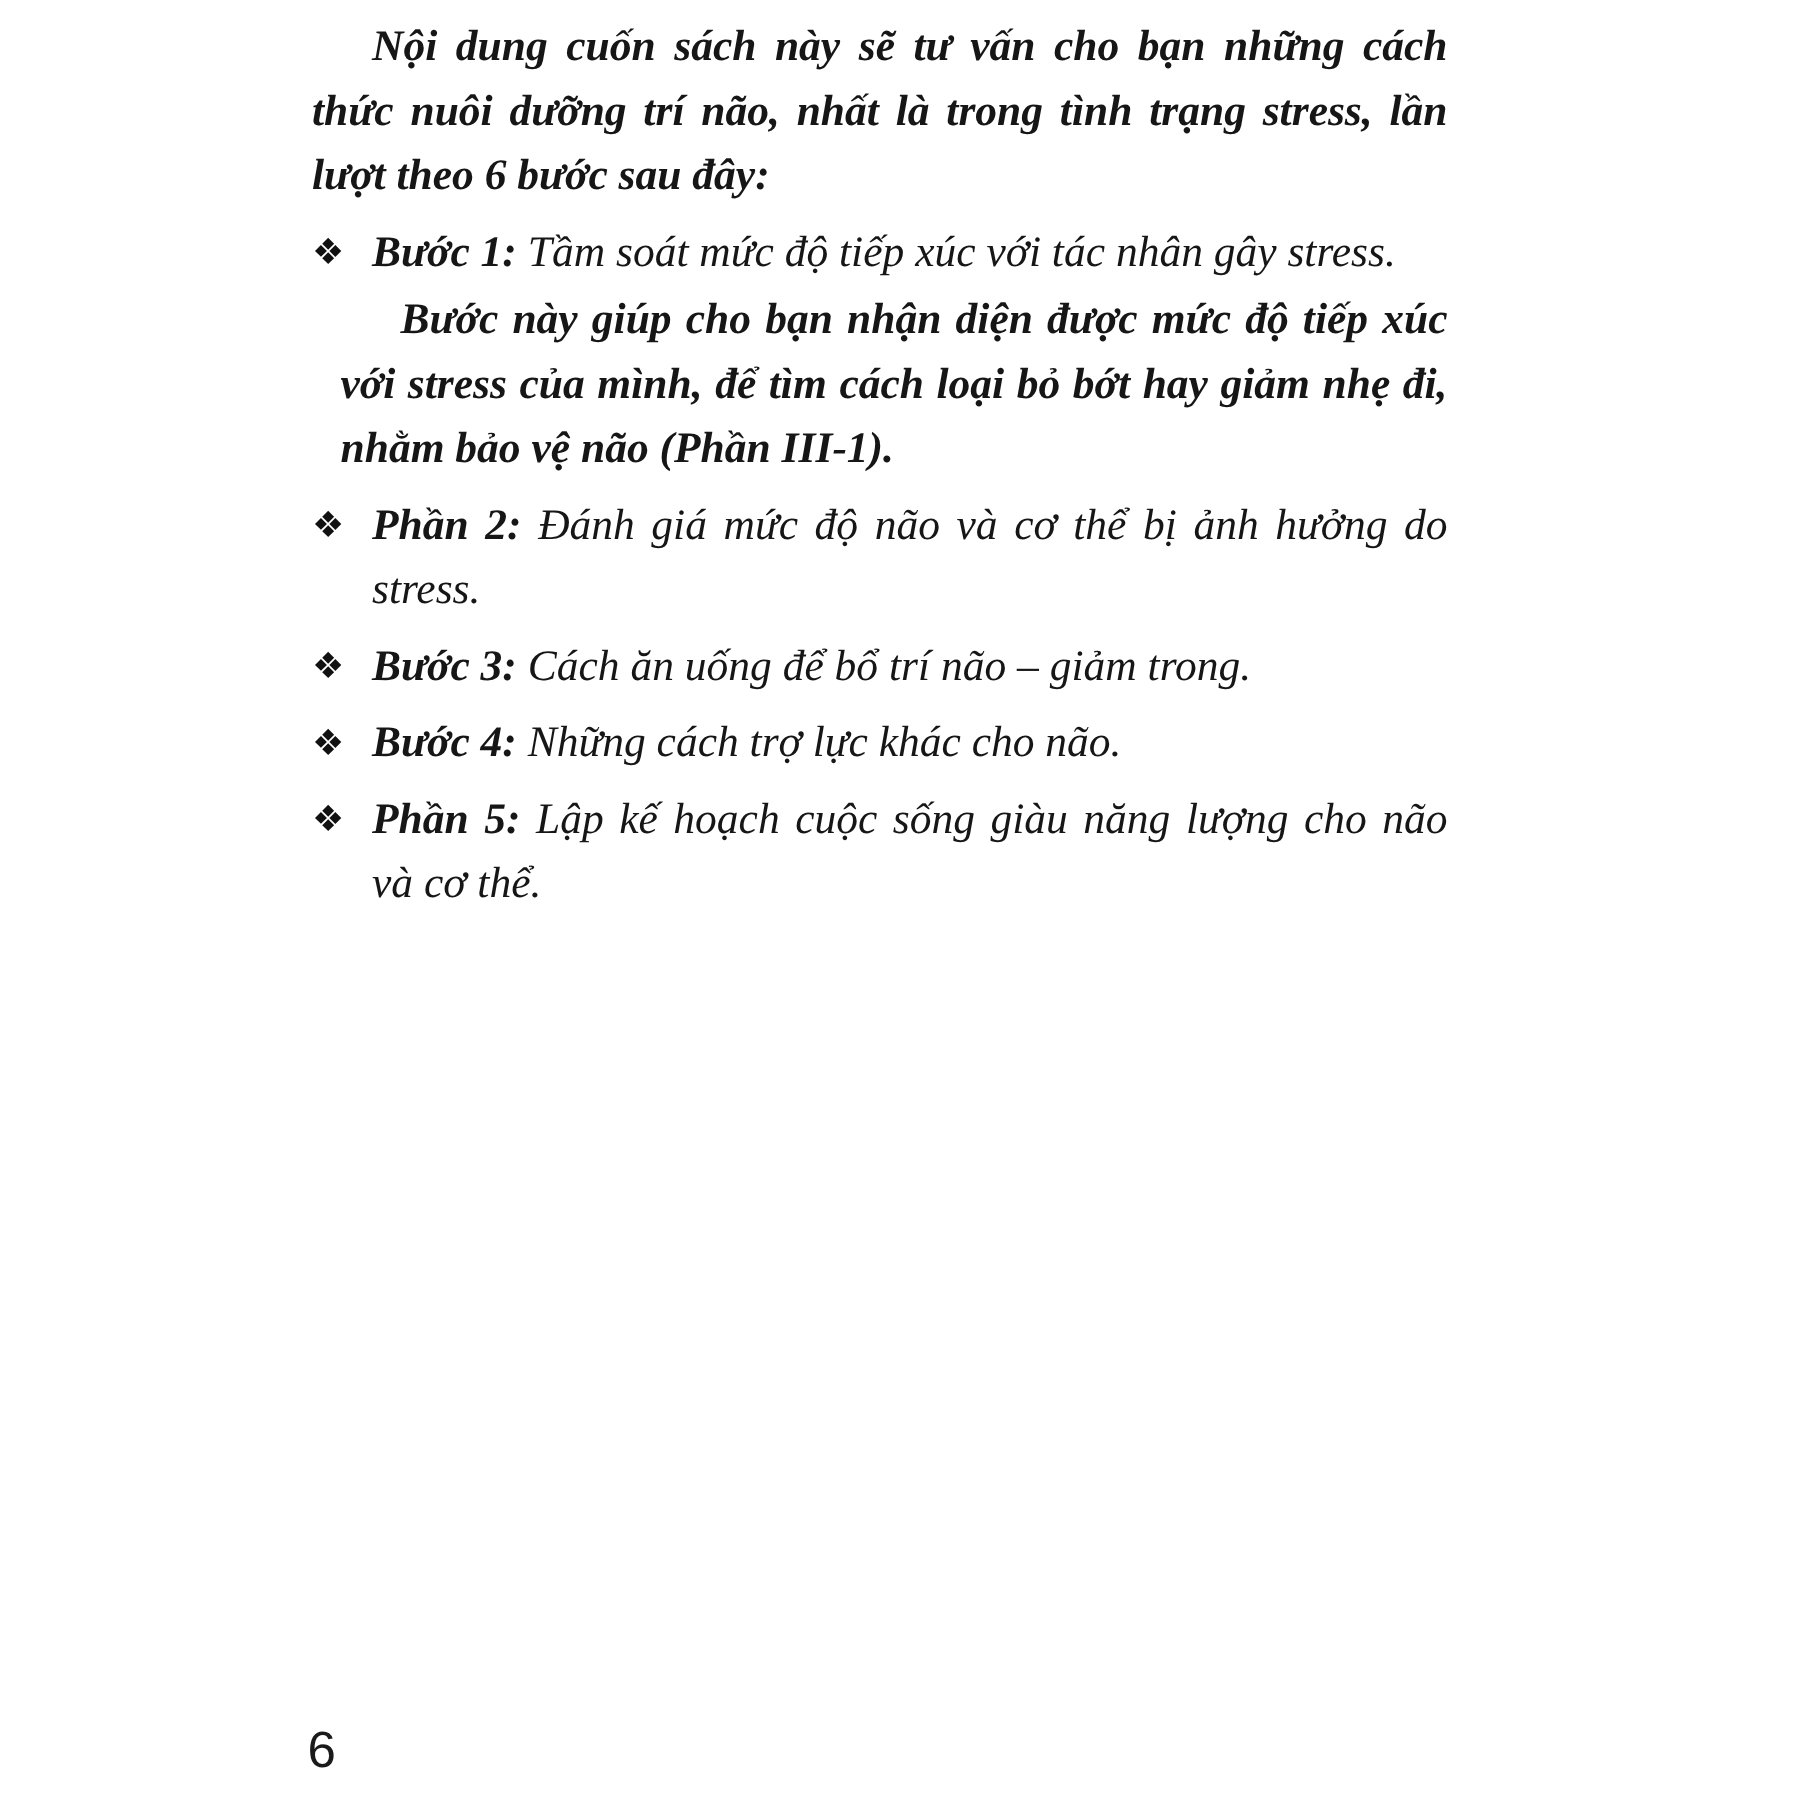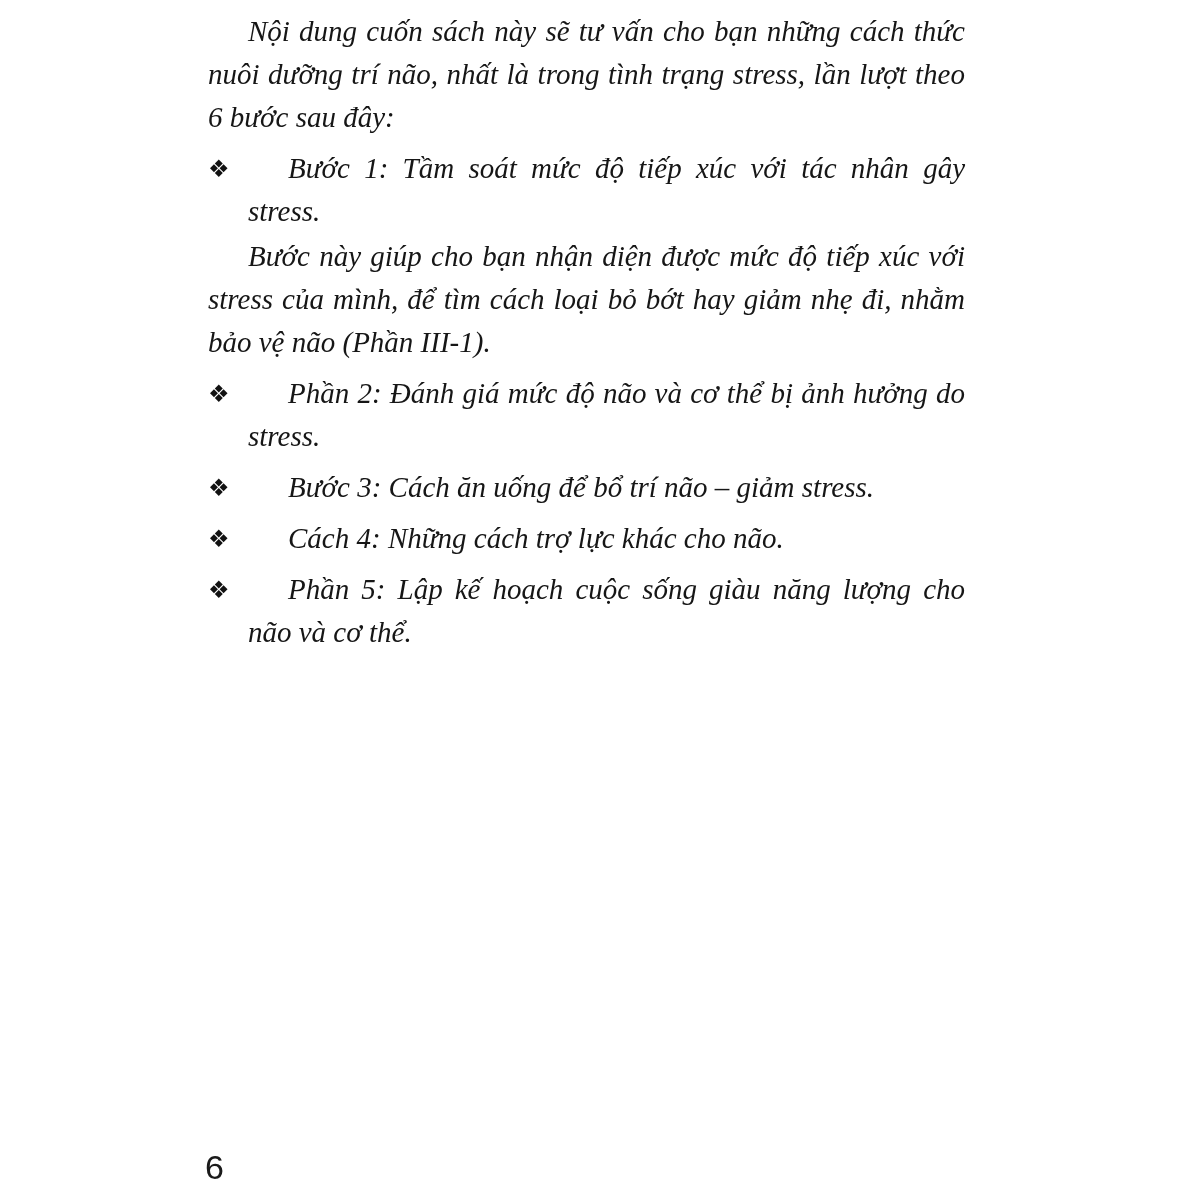--- a/index.html
+++ b/index.html
@@ -31,43 +31,44 @@
   .body-para,
   .step-head {
     font-size: 29px;
     line-height: 43px;
     text-align: justify;
     margin: 0;
   }
   .intro,
   .body-para {
     text-indent: 40px;
+    font-weight: bold;
   }
   .step {
     margin-top: 8px;
   }
   .step-head {
     position: relative;
     padding-left: 40px;
   }
   .bullet {
     position: absolute;
     left: 0;
     top: 2px;
     font-style: normal;
     font-size: 24px;
     line-height: 40px;
     color: #111111;
   }
   .step-label {
-    font-weight: normal;
-    margin-left: 40px;
+    font-weight: bold;
   }
   .body-para {
     margin-top: 2px;
+    margin-left: 19px;
   }
   .page-number {
     position: absolute;
     left: 205px;
     top: 1148px;
     font-family: "Liberation Sans", "DejaVu Sans", sans-serif;
     font-style: normal;
     font-size: 34px;
     color: #1a1a1a;
   }
@@ -94,28 +95,28 @@
         <span class="bullet">❖</span>
         <span class="step-label">Phần 2:</span>
         <span class="step-title">Đánh giá mức độ não và cơ thể bị ảnh hưởng do stress.</span>
       </div>
     </div>
 
     <div class="step">
       <div class="step-head">
         <span class="bullet">❖</span>
         <span class="step-label">Bước 3:</span>
-        <span class="step-title">Cách ăn uống để bổ trí não – giảm stress.</span>
+        <span class="step-title">Cách ăn uống để bổ trí não – giảm trong.</span>
       </div>
     </div>
 
     <div class="step">
       <div class="step-head">
         <span class="bullet">❖</span>
-        <span class="step-label">Cách 4:</span>
+        <span class="step-label">Bước 4:</span>
         <span class="step-title">Những cách trợ lực khác cho não.</span>
       </div>
     </div>
 
     <div class="step">
       <div class="step-head">
         <span class="bullet">❖</span>
         <span class="step-label">Phần 5:</span>
         <span class="step-title">Lập kế hoạch cuộc sống giàu năng lượng cho não và cơ thể.</span>
       </div>

